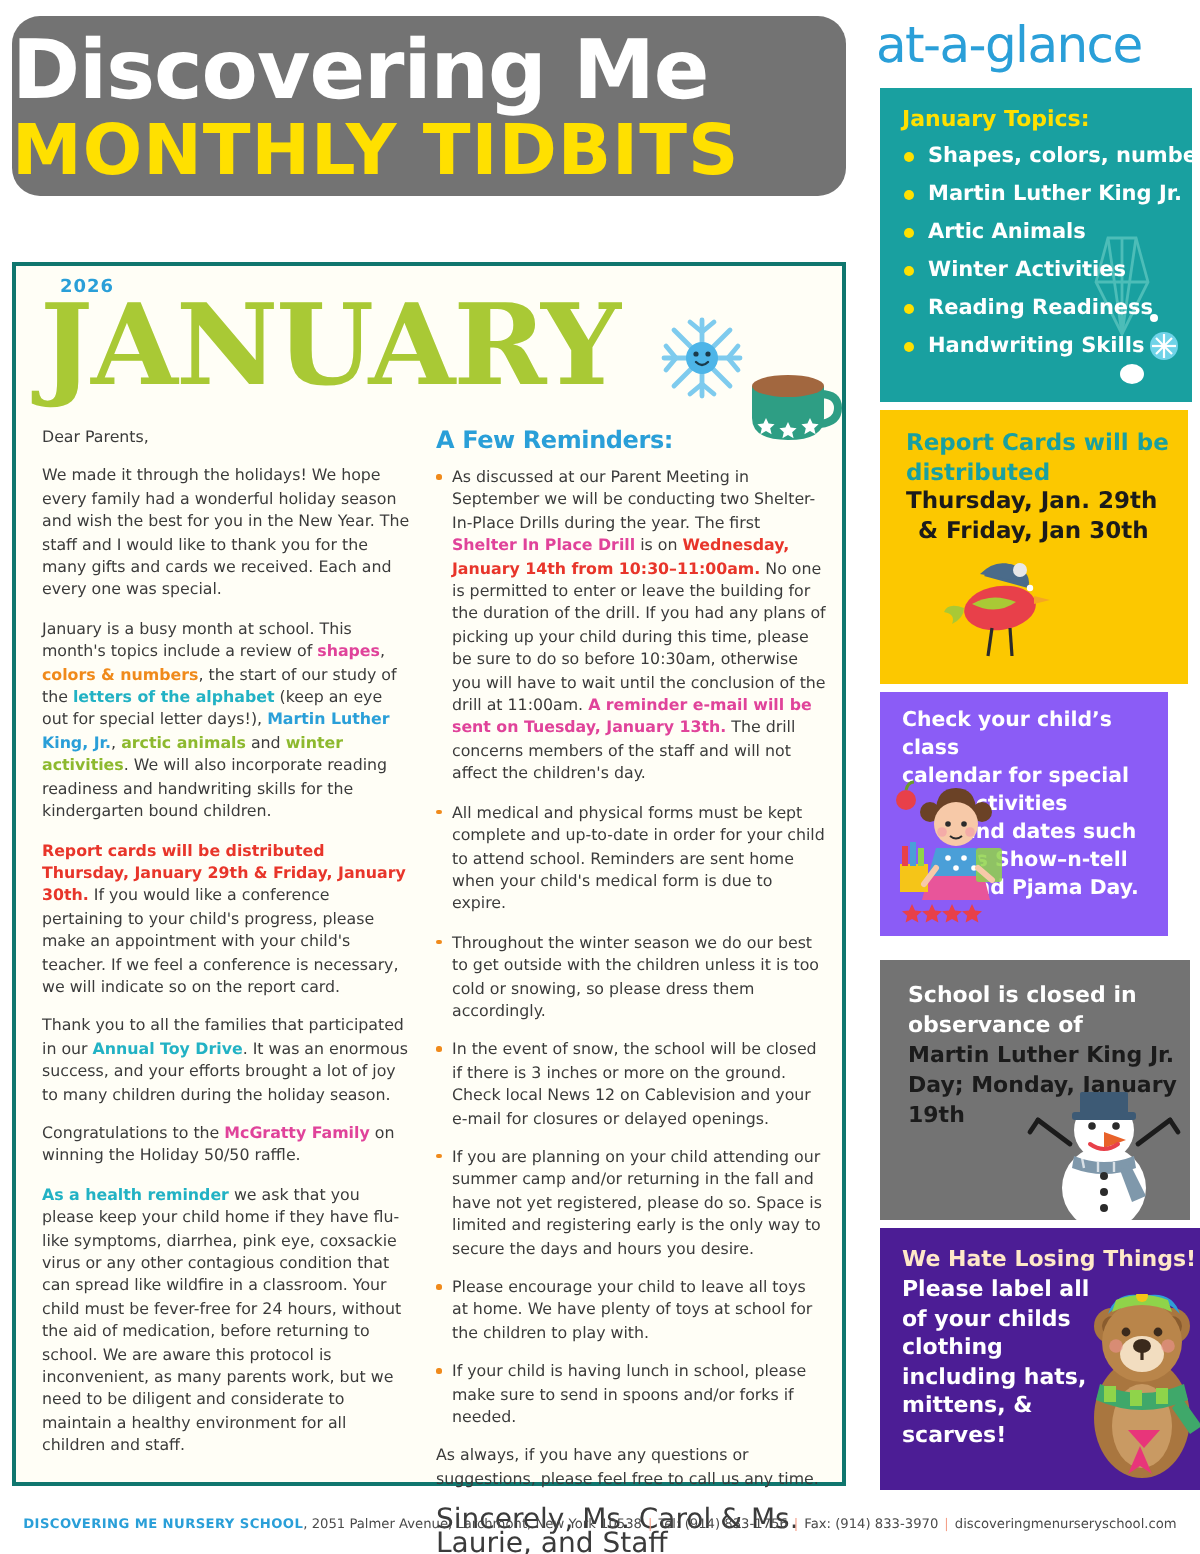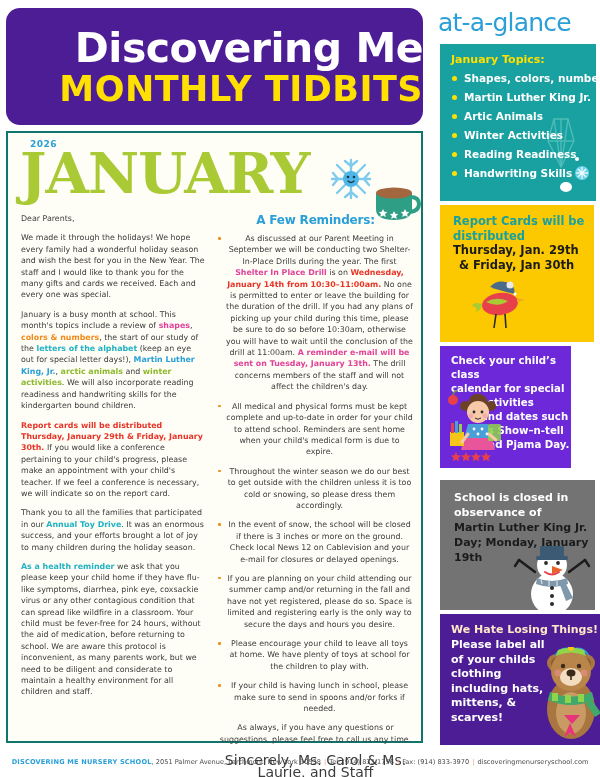--- a/index.html
+++ b/index.html
@@ -8,23 +8,23 @@
     background:#ffffff;
     font-family:"DejaVu Sans","Liberation Sans",sans-serif;
     overflow:hidden;
     position:relative;
   }
   
   .page{position:relative;width:600px;height:777px;}
 
   
   .masthead{
-    position:absolute;left:6px;top:8px;width:417px;height:117px;
-    background:#4c1d95;border-radius:14px;
-    display:flex;flex-direction:column;align-items:flex-end;justify-content:center;
+    position:absolute;left:6px;top:8px;width:417px;height:90px;
+    background:#737373;border-radius:14px;
+    display:flex;flex-direction:column;align-items:flex-start;justify-content:center;
   }
   .mast-line1{
     font-family:"DejaVu Sans","Liberation Sans",sans-serif;
     font-size:41px;font-weight:bold;color:#ffffff;
     letter-spacing:-0.5px;line-height:1;margin-top:2px;
   }
   .mast-line2{
     font-family:"DejaVu Sans","Liberation Sans",sans-serif;
     font-size:35px;font-weight:bold;color:#ffe000;
     letter-spacing:0.5px;line-height:1;margin-top:3px;
@@ -46,21 +46,21 @@
     letter-spacing:-1px;line-height:1;
   }
 
   
   .snowflake{position:absolute;left:320px;top:23px;width:46px;height:46px;}
   .cocoa{position:absolute;left:362px;top:48px;width:52px;height:44px;}
 
   
   .cols{position:absolute;left:0;top:80px;width:417px;display:flex;}
   .col-left{width:206px;padding:0 9px 0 13px;box-sizing:border-box;}
-  .col-right{width:211px;padding:0 12px 0 4px;box-sizing:border-box;text-align:center;}
+  .col-right{width:211px;padding:0 12px 0 4px;box-sizing:border-box;}
 
   p.body{
     font-size:7.9px;line-height:11.4px;color:#3b3b3b;margin:0 0 8px 0;
     text-align:left;
   }
   .c-pink{color:#e0439a;}
   .c-orange{color:#f08a1b;}
   .c-teal{color:#22b2c4;}
   .c-blue{color:#2a9fd8;}
   .c-green{color:#8db92e;}
@@ -109,21 +109,21 @@
     width:5px;height:5px;border-radius:50%;background:#ffe000;
   }
 
   .card-report{
     left:9px;top:205px;width:154px;height:137px;background:#fcc800;
   }
   .rep-l1{position:absolute;left:13px;top:9px;font-size:11.5px;font-weight:bold;color:#19a0a0;line-height:15px;}
   .rep-l2{position:absolute;left:13px;top:38px;font-size:11.5px;font-weight:bold;color:#1b1b1b;line-height:15px;white-space:nowrap;}
 
   .card-calendar{
-    left:9px;top:346px;width:131px;height:122px;background:#6d28d9;
+    left:9px;top:346px;width:144px;height:122px;background:#8b5cf6;
   }
   .cal-text{
     position:absolute;left:11px;top:8px;width:136px;
     font-size:10.2px;font-weight:bold;color:#ffffff;line-height:14px;
   }
   .cal-ind{display:block;margin-left:30px;}
 
   .card-school{
     left:9px;top:480px;width:155px;height:130px;background:#737373;
   }
@@ -202,20 +202,23 @@
         </p>
 
         <p class="body">
           <span class="c-red b">Report cards will be distributed Thursday, January 29th &amp; Friday, January 30th.</span><span> If you would like a conference pertaining to your child's progress, please make an appointment with your child's teacher. If we feel a conference is necessary, we will indicate so on the report card.</span>
         </p>
 
         <p class="body">
           <span>Thank you to all the families that participated in our </span><span class="c-teal b">Annual Toy Drive</span><span>. It was an enormous success, and your efforts brought a lot of joy to many children during the holiday season.</span>
         </p>
 
+        <p class="body">
+          <span>Congratulations to the </span><span class="c-pink b">McGratty Family</span><span> on winning the Holiday 50/50 raffle.</span>
+        </p>
 
         <p class="body">
           <span class="c-teal b">As a health reminder</span><span> we ask that you please keep your child home if they have flu-like symptoms, diarrhea, pink eye, coxsackie virus or any other contagious condition that can spread like wildfire in a classroom. Your child must be fever-free for 24 hours, without the aid of medication, before returning to school. We are aware this protocol is inconvenient, as many parents work, but we need to be diligent and considerate to maintain a healthy environment for all children and staff.</span>
         </p>
       </div>
 
       <div class="col-right">
         <h2 class="rem-title">A Few Reminders:</h2>
 
         <ul class="rem">

